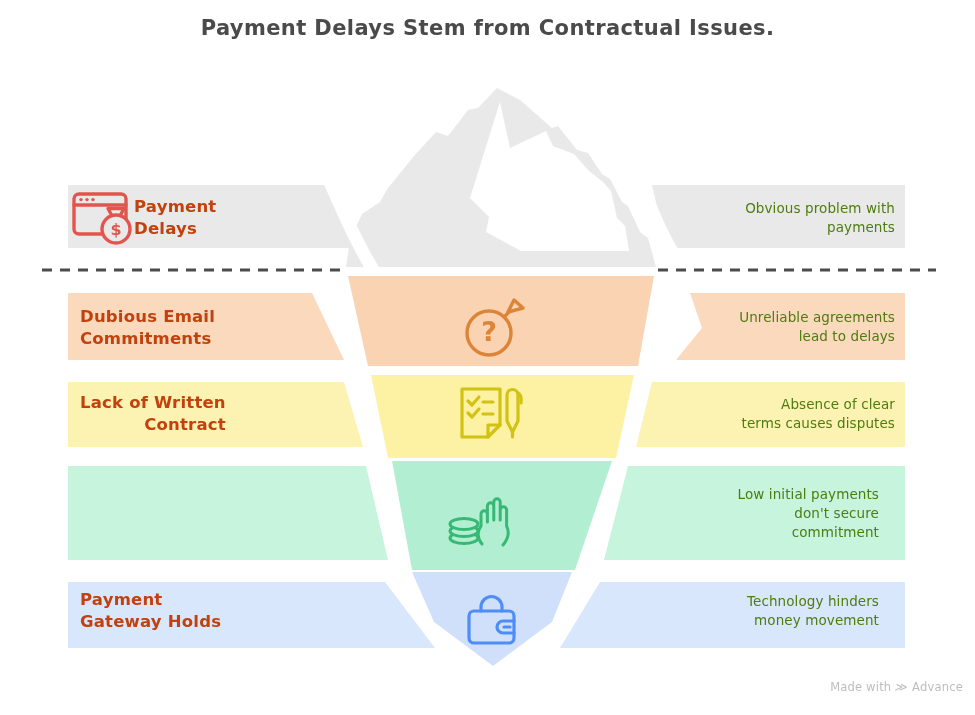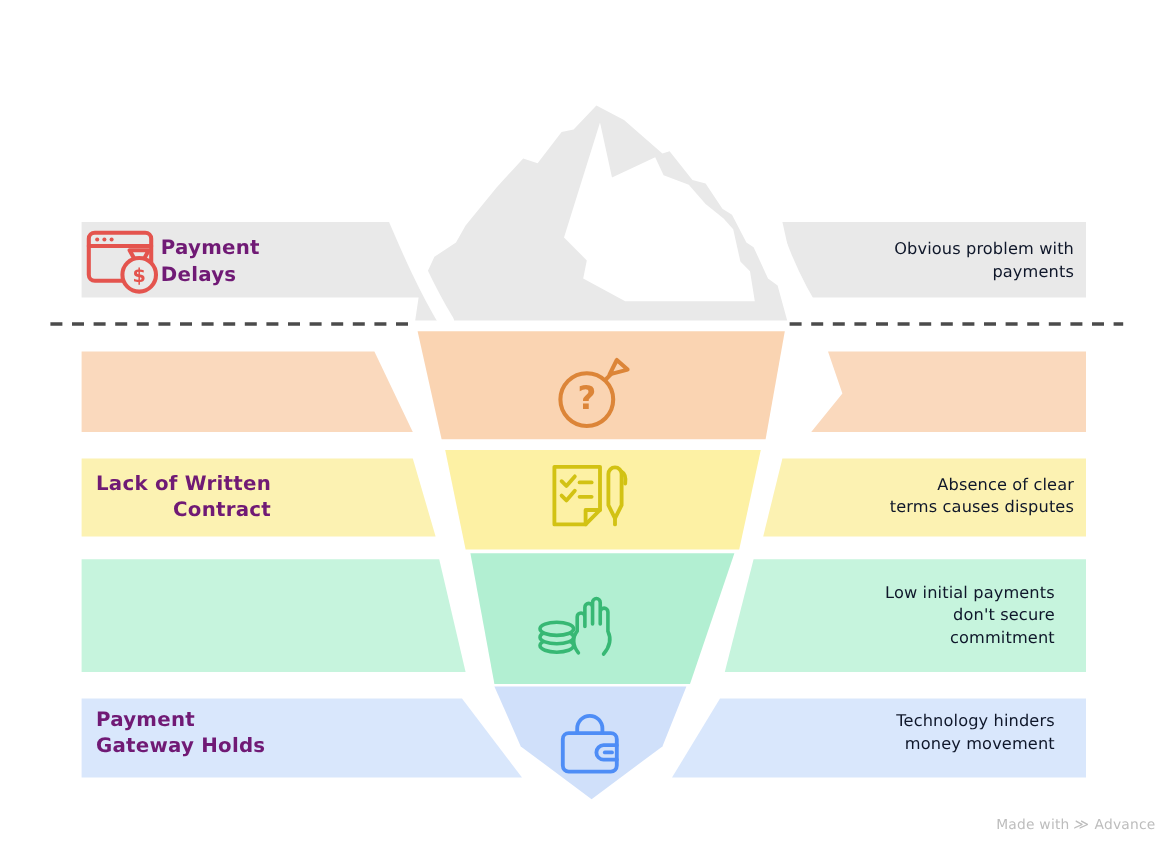--- a/index.html
+++ b/index.html
@@ -6,38 +6,39 @@
   .canvas{
     position:relative;width:975px;height:715px;background:#ffffff;overflow:hidden;
     font-family:"DejaVu Sans","Liberation Sans",sans-serif;
   }
   .title{
     position:absolute;top:16px;left:0;width:100%;text-align:center;
     font-size:21px;font-weight:bold;color:#4a4a4a;letter-spacing:.4px;
   }
   .scene{position:absolute;top:0;left:0;}
   .row-label{
-    position:absolute;font-weight:bold;color:#701a75;font-size:16.5px;
+    position:absolute;font-weight:bold;color:#c2410c;font-size:16.5px;
     line-height:1.32;white-space:pre-line;letter-spacing:.2px;
   }
   .row-desc{
-    position:absolute;color:#0f172a;font-size:13.5px;line-height:1.4;
+    position:absolute;color:#4d7c0f;font-size:13.5px;line-height:1.4;
     white-space:pre-line;text-align:right;width:220px;letter-spacing:.1px;
   }
   .footer{
     position:absolute;right:12px;top:680px;display:flex;align-items:flex-start;gap:4px;
     color:#bdbdbd;font-size:11.5px;letter-spacing:.2px;
   }
   .napkin-glyph{display:inline-block;transform:skewX(-12deg);font-size:12px;color:#bdbdbd;}
 </style>
 </head>
 <body>
 
 <div class="canvas">
 
+  <div class="title">Payment Delays Stem from Contractual Issues.</div>
 
   <svg class="scene" width="975" height="715" viewBox="0 0 975 715">
 
     <g>
       <path d="M68,185 L338,185 L354,248 L68,248 Z" fill="#e9e9e9"></path>
       <path d="M652,185 L905,185 L905,248 L666,248 Z" fill="#e9e9e9"></path>
     </g>
 
     <g>
       <path d="M346,267 L350,240 L362,214 L380,202 L388,188 L414,156 L436,132 L448,136 L468,110 L478,108 L497,88
@@ -127,20 +128,24 @@
       <path d="M48,27 h-11 a5,5 0 0 0 0,12 h11"></path>
       <path d="M38,33 h6"></path>
     </g>
   </svg>
 
   <div class="row-label" style="left:134px;top:196px;">Payment
 Delays</div>
   <div class="row-desc" style="right:80px;top:199px;">Obvious problem with
 payments</div>
 
+  <div class="row-label" style="left:80px;top:306px;">Dubious Email
+Commitments</div>
+  <div class="row-desc" style="right:80px;top:308px;">Unreliable agreements
+lead to delays</div>
 
   <div class="row-label" style="left:80px;top:392px;text-align:right;">Lack of Written
 Contract</div>
   <div class="row-desc" style="right:80px;top:395px;text-align:right;">Absence of clear
 terms causes disputes</div>
 
   <div class="row-desc" style="right:96px;top:485px;">Low initial payments
 don't secure
 commitment</div>
 

